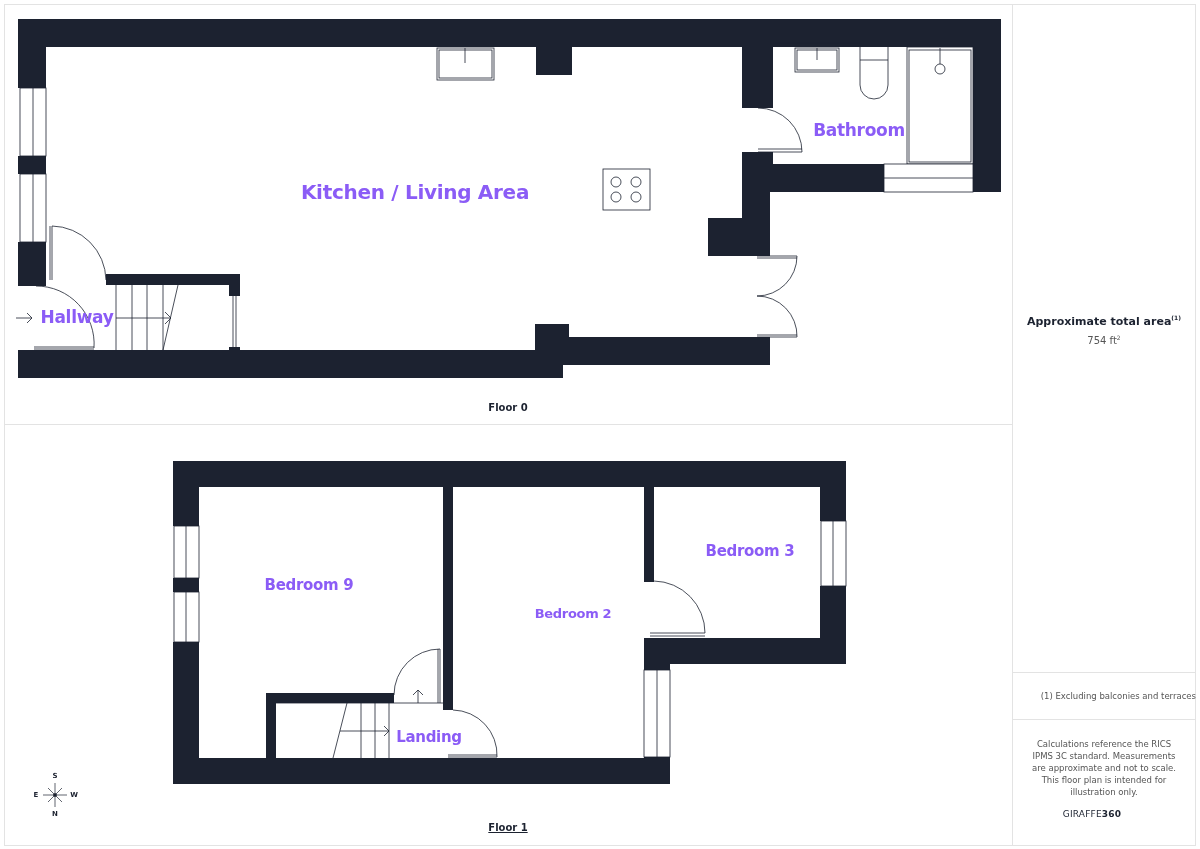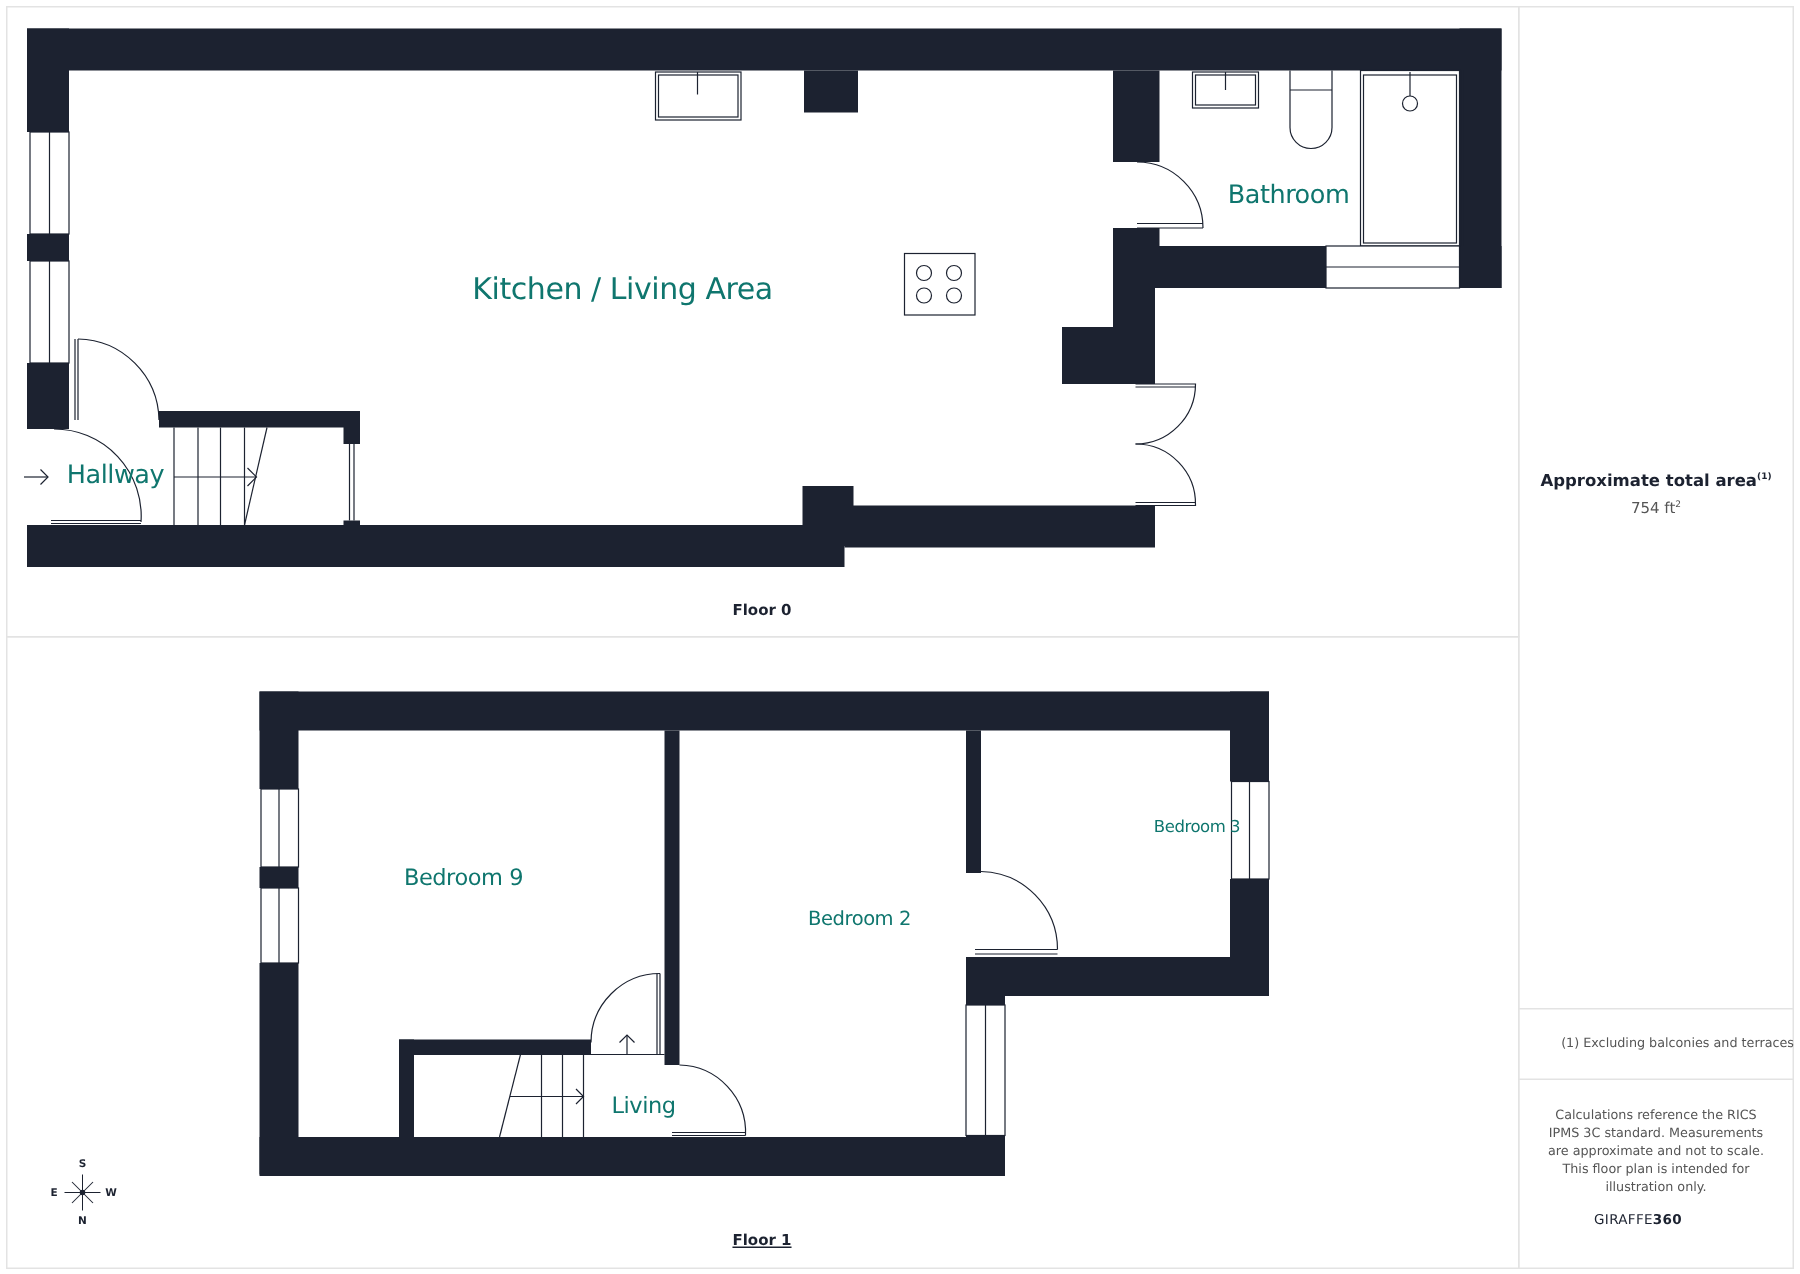--- a/index.html
+++ b/index.html
@@ -1,19 +1,19 @@
 <!DOCTYPE html>
 <html><head>
 <meta charset="utf-8">
 <style>
   html, body { margin:0; padding:0; background:#ffffff; }
   body { width:1200px; height:849px; position:relative; overflow:hidden; font-family:"Liberation Sans", sans-serif; color:#1c2230; }
   .frame { position:absolute; border:1px solid #e3e3e3; box-sizing:border-box; }
   .plan-svg { position:absolute; left:0; top:0; }
-  .room-label { position:absolute; font-family:"DejaVu Sans", sans-serif; font-weight:normal; color:#0f766e; white-space:nowrap; transform:translate(-50%,-50%); letter-spacing:-0.3px; }
+  .room-label { position:absolute; font-family:"DejaVu Sans", sans-serif; font-weight:bold; color:#8b5cf6; white-space:nowrap; transform:translate(-50%,-50%); letter-spacing:-0.3px; }
   .floor-label { position:absolute; font-family:"DejaVu Sans", sans-serif; font-weight:bold; font-size:10px; color:#1c2230; transform:translateX(-50%); }
   .side { position:absolute; text-align:center; font-family:"DejaVu Sans", sans-serif; }
   .area-title { font-weight:bold; font-size:11px; color:#1c2230; }
   .area-title sup { font-size:6px; }
   .area-val { font-size:10px; color:#555; margin-top:6px; }
   .area-val sup { font-size:6px; }
   .note { font-size:8.5px; color:#555; line-height:12px; }
   .brand { font-size:9px; color:#1c2230; letter-spacing:0.2px; }
   .brand b { font-weight:bold; }
   .compass-l { position:absolute; font-family:"DejaVu Sans", sans-serif; font-size:7px; font-weight:bold; color:#1c2230; transform:translate(-50%,-50%); }
@@ -178,22 +178,22 @@
     <circle cx="55" cy="795" r="1.5" fill="#1c2230"></circle>
   </g>
 </svg>
 
 <div class="room-label" style="left:415px;top:192px;font-size:20px;">Kitchen / Living Area</div>
 <div class="room-label" style="left:859px;top:130px;font-size:17px;">Bathroom</div>
 <div class="room-label" style="left:77px;top:317px;font-size:17px;">Hallway</div>
 
 <div class="room-label" style="left:309px;top:585px;font-size:15px;">Bedroom 9</div>
 <div class="room-label" style="left:552px;top:613px;font-size:13px;padding-left:42px;">Bedroom 2</div>
-<div class="room-label" style="left:750px;top:551px;font-size:11px;margin-left:48px;">Bedroom 3</div>
-<div class="room-label" style="left:429px;top:737px;font-size:15px;">Living</div>
+<div class="room-label" style="left:750px;top:551px;font-size:15px;">Bedroom 3</div>
+<div class="room-label" style="left:429px;top:737px;font-size:15px;">Landing</div>
 
 <div class="floor-label" style="left:508px;top:402px;">Floor 0</div>
 <div class="floor-label" style="left:508px;top:822px;text-decoration:underline;">Floor 1</div>
 
 <div class="compass-l" style="left:55px;top:776px;">S</div>
 <div class="compass-l" style="left:55px;top:814px;">N</div>
 <div class="compass-l" style="left:36px;top:795px;">E</div>
 <div class="compass-l" style="left:74px;top:795px;">W</div>
 
 <div class="side" style="left:1012px;top:314px;width:184px;">

